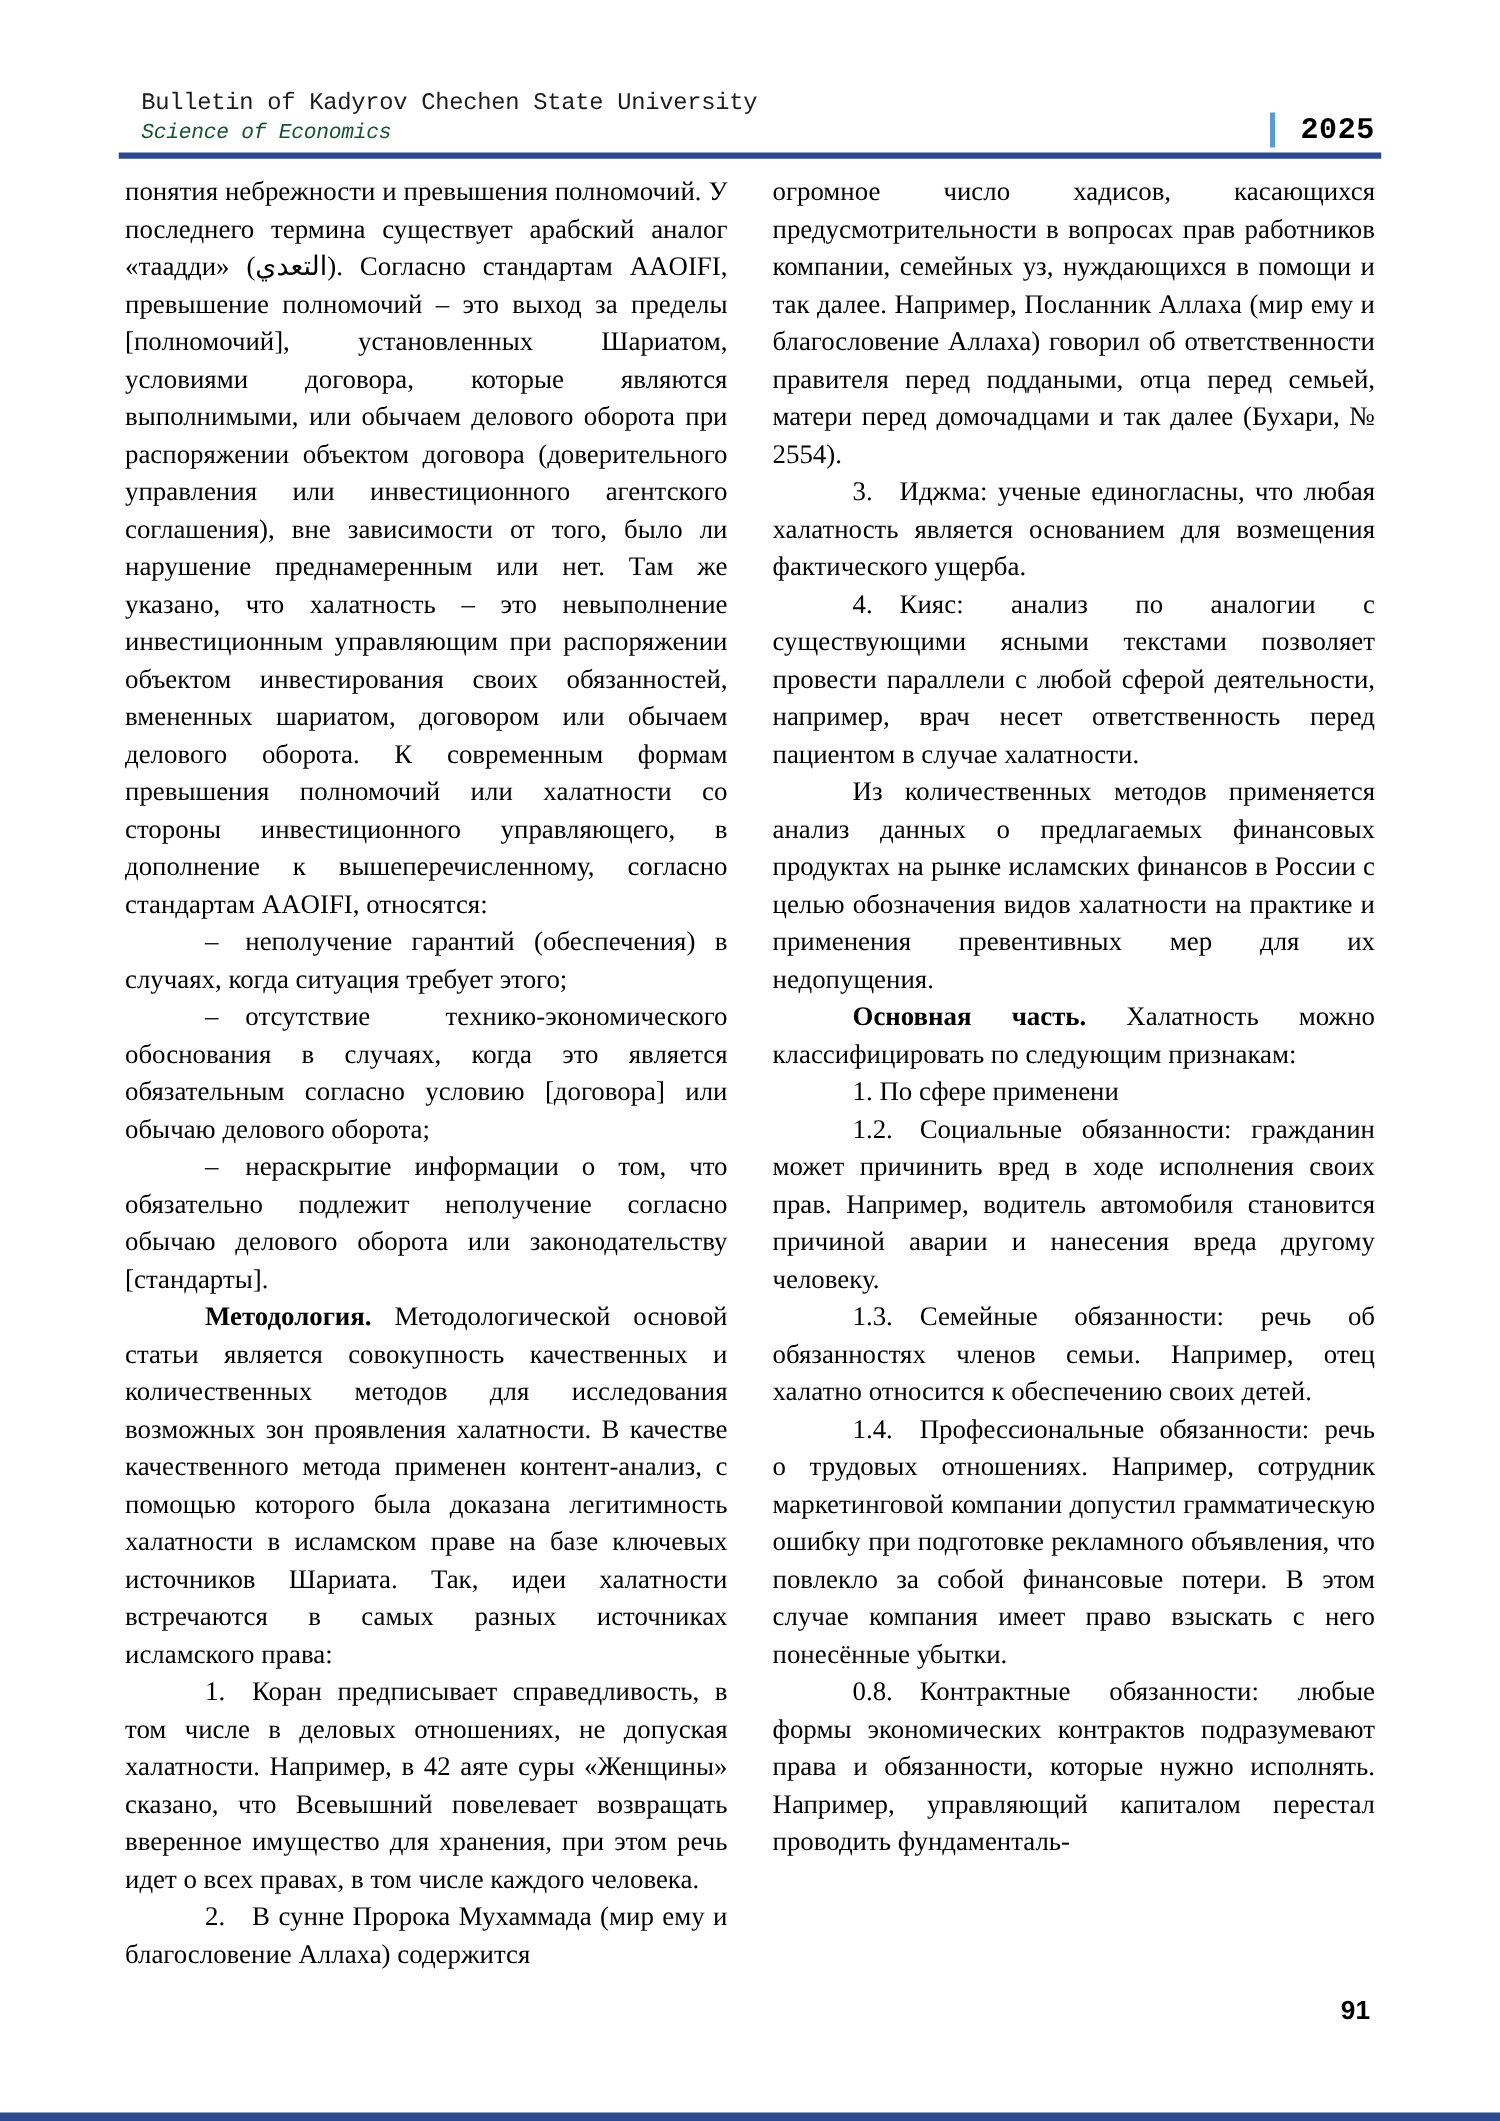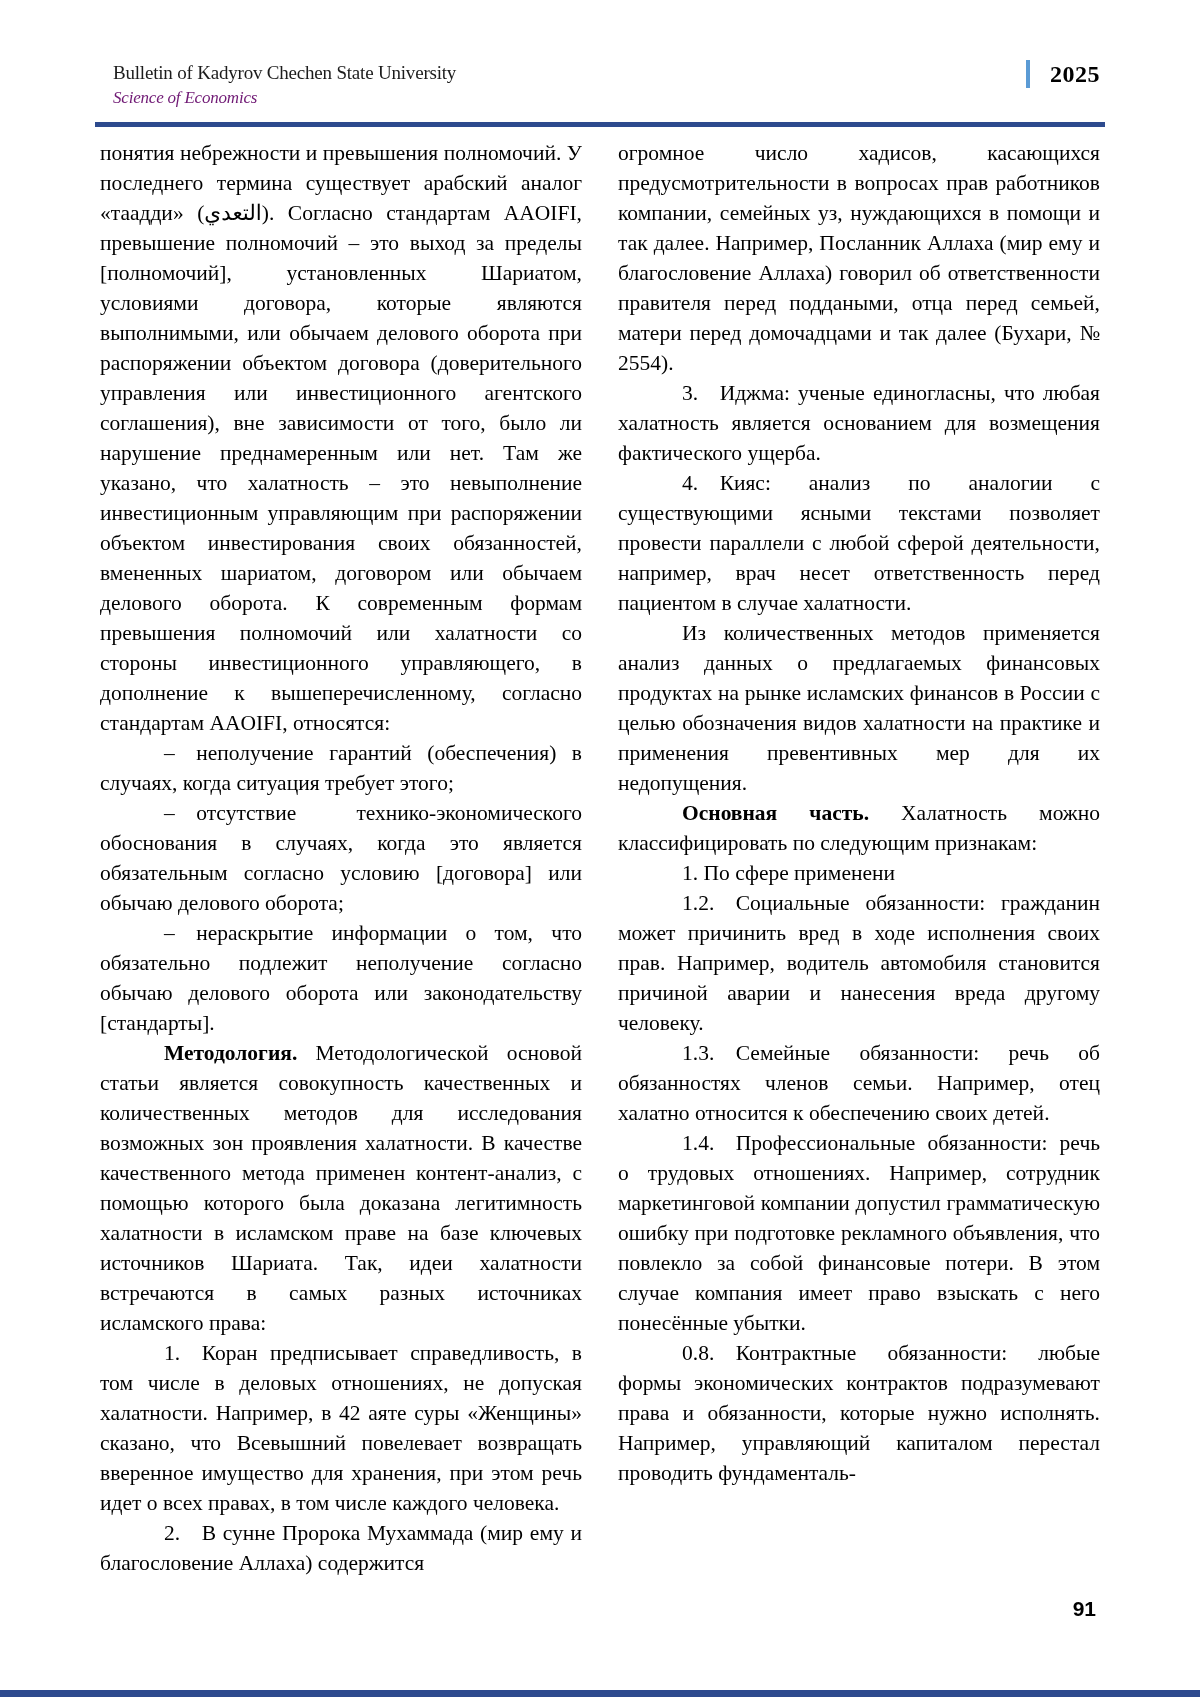--- a/index.html
+++ b/index.html
@@ -7,28 +7,28 @@
     position:relative;
     width:1200px; height:1697px;
     background:#ffffff;
     overflow:hidden;
     font-family:"Liberation Serif", serif;
     color:#000;
   }
   
   .header {
     position:absolute; left:113px; right:100px; top:60px; height:58px;
-    display:flex; justify-content:space-between; align-items:flex-start;
-    font-family:Liberation Serif, serif;
+    display:flex; justify-content:space-between; align-items:flex-end;
+    font-family:Liberation Mono, monospace;
   }
   .journal-title {
     font-size:19px; line-height:26px; color:#1c1c1c; letter-spacing:-0.2px;
   }
   .journal-subtitle {
-    font-size:17px; line-height:23px; color:#701a75; font-style:italic; letter-spacing:-0.2px;
+    font-size:17px; line-height:23px; color:#14532d; font-style:italic; letter-spacing:-0.2px;
   }
   .header-right { display:flex; align-items:center; gap:20px; }
   .year-tick { display:inline-block; width:4px; height:28px; background:#5b9bd5; }
   .year { font-size:24px; font-weight:bold; color:#000; letter-spacing:0.5px; }
   .header-rule {
     position:absolute; left:95px; right:95px; top:122px; height:5px;
     background:#2d4a8e;
   }
   
   .columns {

